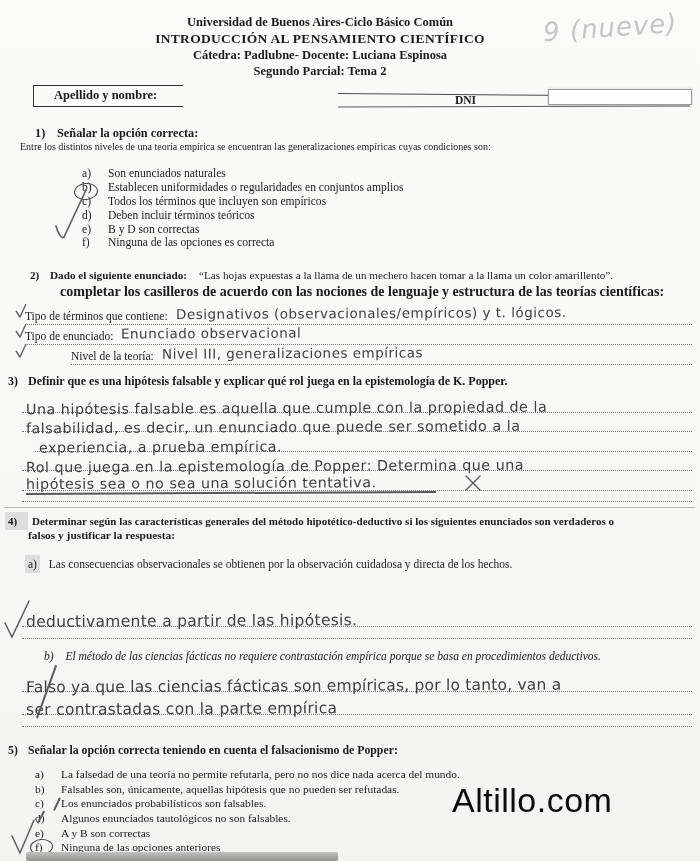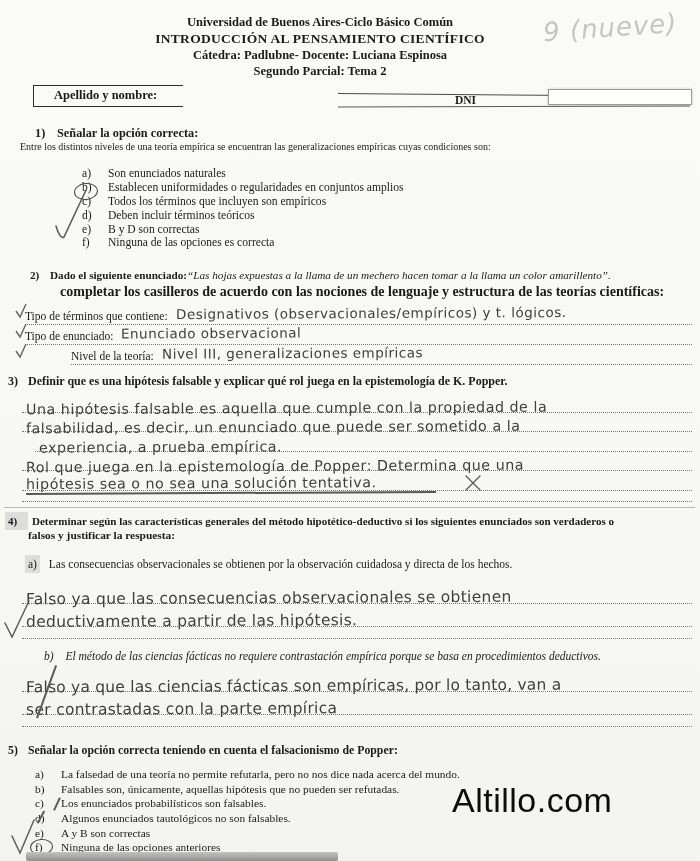--- a/index.html
+++ b/index.html
@@ -104,21 +104,21 @@
       </div>
   </div>
   <div class="penmark circle-mark" style="left:74px;top:183px;width:22px;height:15px;transform:rotate(-6deg);"></div>
   <svg class="mark" style="left:52px;top:184px;" width="38" height="58">
     <path d="M4,42 C6,49 9,55 12,53 L34,6" stroke="#5d5d5d" stroke-width="1.6" fill="none" stroke-linecap="round"></path>
   </svg>
 
   <div class="qtitle" style="left:30px;top:269px;font-size:11.2px;white-space:nowrap;">
     <span class="num" style="width:20px;">2)</span>
     <span>Dado el siguiente enunciado:</span>
-    <span style="font-weight:normal;margin-left:0;font-style:italic;">“Las hojas expuestas a la llama de un mechero hacen tomar a la llama un color amarillento”.</span>
+    <span style="font-weight:normal;margin-left:12px;">“Las hojas expuestas a la llama de un mechero hacen tomar a la llama un color amarillento”.</span>
   </div>
   <div class="plain" style="left:60px;top:284px;font-weight:bold;font-size:14px;">completar los casilleros de acuerdo con las nociones de lenguaje y estructura de las teorías científicas:</div>
   <div class="fillrow" style="top:304px;">
     <span class="flabel">Tipo de términos que contiene:</span><span class="hand">Designativos (observacionales/empíricos) y t. lógicos.</span>
   </div>
   <div class="fillrow" style="top:324px;">
     <span class="flabel">Tipo de enunciado:</span><span class="hand">Enunciado observacional</span>
   </div>
   <div class="fillrow" style="top:344px;margin-left:46px;">
     <span class="flabel">Nivel de la teoría:</span><span class="hand">Nivel III, generalizaciones empíricas</span>
@@ -161,23 +161,20 @@
 
   <div class="qtitle" style="left:8px;top:515px;font-size:11px;white-space:nowrap;">
     <span class="num hl" style="width:17px;">4)</span>
     <span style="margin-left:7px;">Determinar según las características generales del método hipotético-deductivo si los siguientes enunciados son verdaderos o</span>
   </div>
   <div class="plain" style="left:28px;top:529px;font-weight:bold;font-size:11.4px;">falsos y justificar la respuesta:</div>
   <div class="plain" style="left:28px;top:558px;white-space:nowrap;">
     <span class="hl">a)</span>
     <span style="margin-left:9px;">Las consecuencias observacionales se obtienen por la observación cuidadosa y directa de los hechos.</span>
   </div>
-  <div class="ansrow q4line" style="top:578px;height:25px;">
-      <span class="hand">Falso ya que las consecuencias observacionales se obtienen</span>
-    </div>
   <div class="ansrow q4line" style="top:603px;height:23px;">
       <span class="hand">deductivamente a partir de las hipótesis.</span>
     </div>
   <div class="ansrow" style="top:626px;height:12px;"></div>
   <svg class="mark" style="left:2px;top:597px;" width="30" height="44">
     <path d="M3,26 L10,40 L27,4" stroke="#5d5d5d" stroke-width="1.5" fill="none" stroke-linecap="round"></path>
   </svg>
   <div class="plain" style="left:44px;top:650px;white-space:nowrap;font-style:italic;">
     <span>b)</span>
     <span style="margin-left:9px;">El método de las ciencias fácticas no requiere contrastación empírica porque se basa en procedimientos deductivos.</span>

